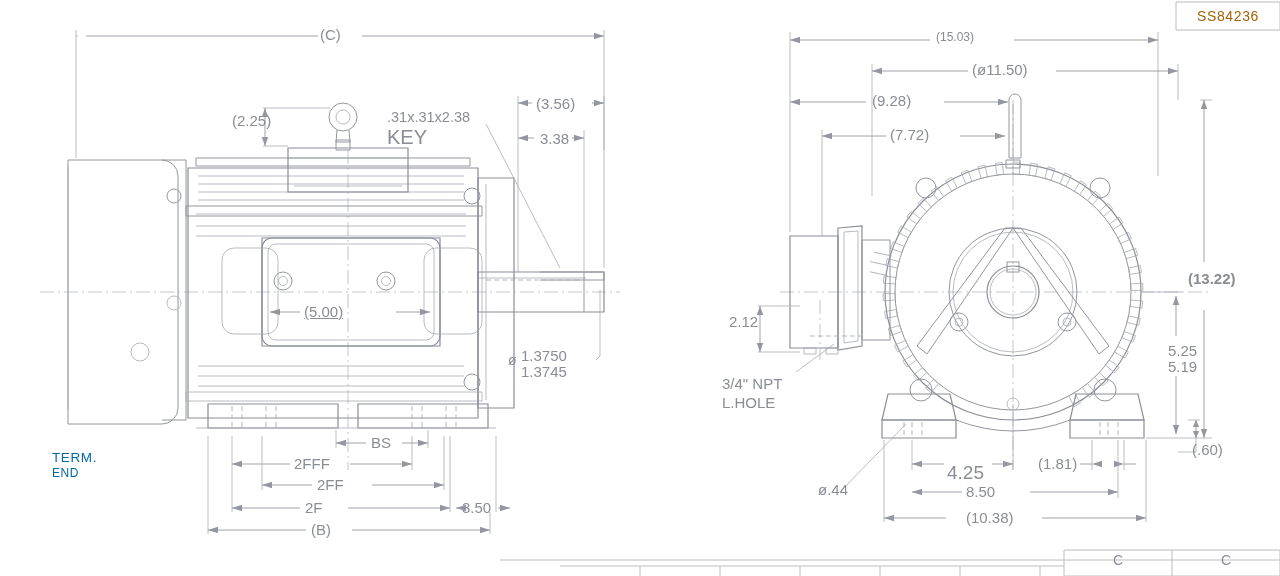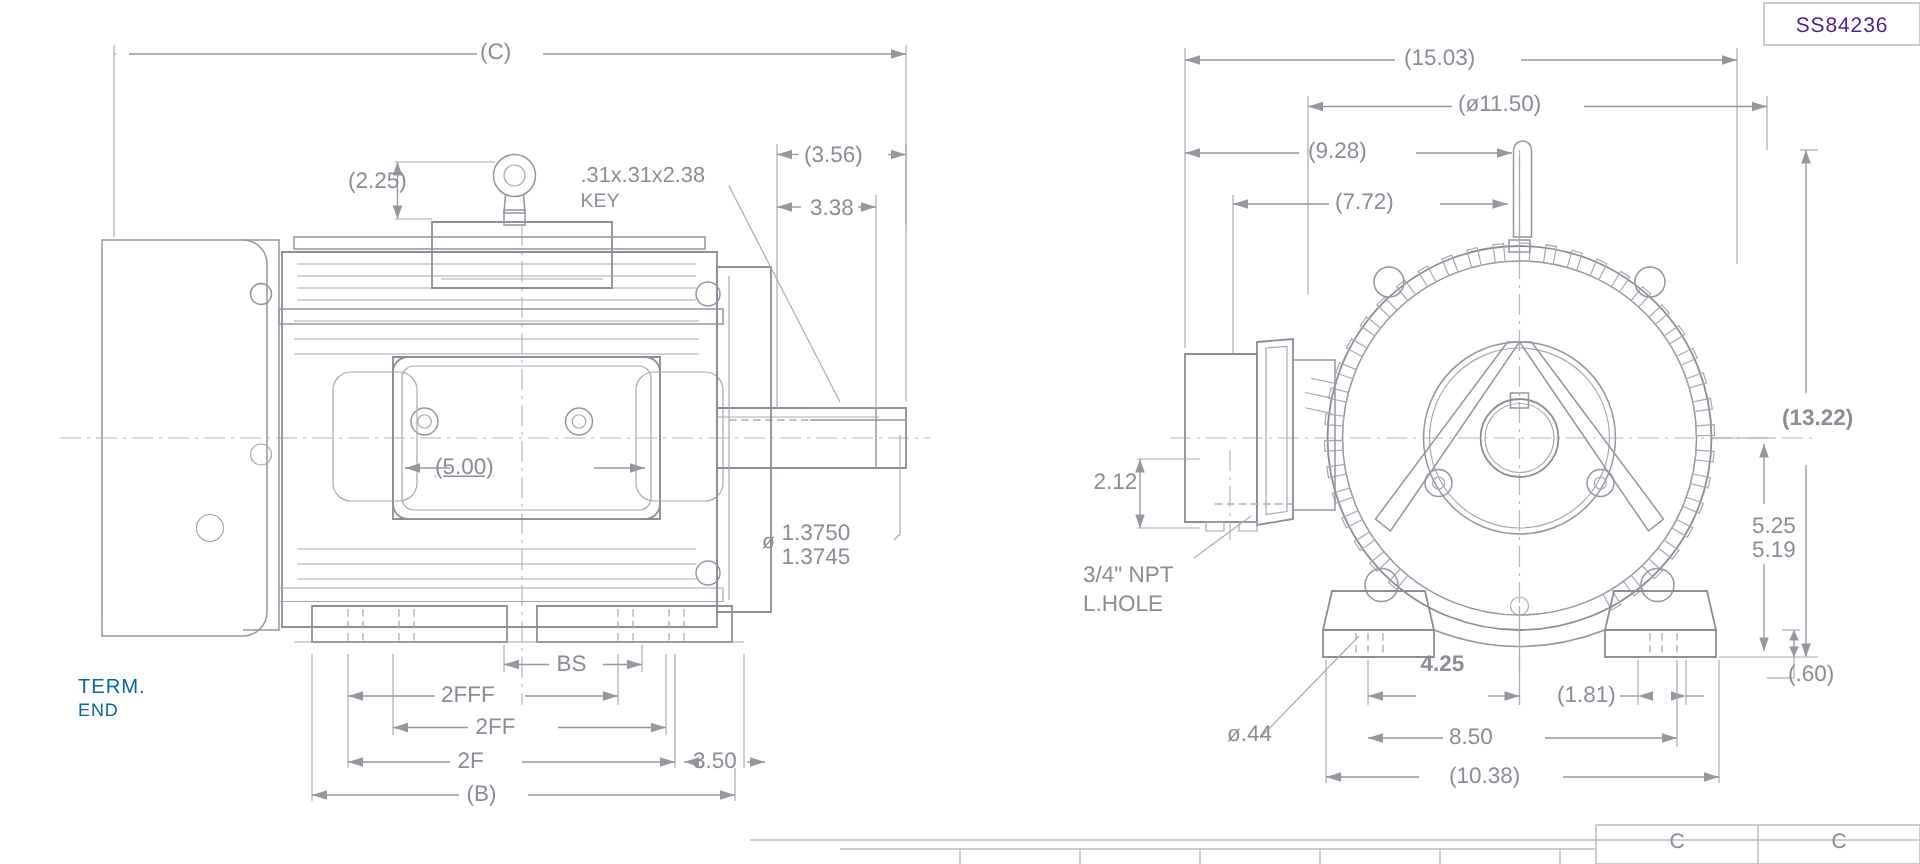--- a/index.html
+++ b/index.html
@@ -363,69 +363,69 @@
       <path class="tb" d="M1176 2 h104 v28 h-104 z"></path>
       <path class="tb" d="M500 560 h1280"></path>
       <path class="tb" d="M1064 550 h216 v26 h-216 z"></path>
       <path class="tb" d="M1172 550 v26"></path>
       <path class="tb" d="M560 566 h504"></path>
       <path class="tb" d="M640 566 v10 M720 566 v10 M800 566 v10 M880 566 v10 M960 566 v10 M1040 566 v10"></path>
     </g>
   </svg>
 
   <div style="position:absolute;left:1176px;top:2px;width:104px;height:28px;display:flex;align-items:center;justify-content:center;">
-    <span style="font-size:14px;letter-spacing:0.6px;color:#4c1d95;">SS84236</span>
+    <span style="font-size:14px;letter-spacing:0.6px;color:#a16207;">SS84236</span>
   </div>
 
   <div style="position:absolute;left:320px;top:26px;font-size:15px;">(C)</div>
 
   <div style="position:absolute;left:232px;top:112px;font-size:15px;">(2.25)</div>
 
   <div style="position:absolute;left:387px;top:109px;font-size:14.5px;">.31x.31x2.38</div>
-  <div style="position:absolute;left:387px;top:126px;font-size:13px;">KEY</div>
+  <div style="position:absolute;left:387px;top:126px;font-size:20px;">KEY</div>
 
   <div style="position:absolute;left:536px;top:95px;font-size:15px;">(3.56)</div>
   <div style="position:absolute;left:540px;top:130px;font-size:15px;">3.38</div>
 
   <div style="position:absolute;left:508px;top:352px;font-size:14px;">ø</div>
   <div style="position:absolute;left:521px;top:347px;font-size:15px;">1.3750</div>
   <div style="position:absolute;left:521px;top:363px;font-size:15px;">1.3745</div>
 
-  <div style="position:absolute;left:290px;top:303px;font-size:15px;text-decoration:underline;">(5.00)</div>
+  <div style="position:absolute;left:304px;top:303px;font-size:15px;text-decoration:underline;">(5.00)</div>
 
   <div style="position:absolute;left:371px;top:434px;font-size:15px;">BS</div>
   <div style="position:absolute;left:294px;top:455px;font-size:15px;">2FFF</div>
   <div style="position:absolute;left:317px;top:476px;font-size:15px;">2FF</div>
   <div style="position:absolute;left:305px;top:499px;font-size:15px;">2F</div>
   <div style="position:absolute;left:462px;top:499px;font-size:15px;">3.50</div>
   <div style="position:absolute;left:311px;top:521px;font-size:15px;">(B)</div>
 
   <div style="position:absolute;left:52px;top:450px;font-size:13.5px;letter-spacing:0.6px;color:#0369a1;">TERM.</div>
   <div style="position:absolute;left:52px;top:466px;font-size:12px;letter-spacing:0.6px;color:#0369a1;">END</div>
 
-  <div style="position:absolute;left:936px;top:30px;font-size:15px;">(15.03)</div>
+  <div style="position:absolute;left:936px;top:30px;font-size:12px;">(15.03)</div>
   <div style="position:absolute;left:972px;top:61px;font-size:15px;">(ø11.50)</div>
   <div style="position:absolute;left:872px;top:92px;font-size:15px;">(9.28)</div>
   <div style="position:absolute;left:890px;top:126px;font-size:15px;">(7.72)</div>
 
   <div style="position:absolute;left:729px;top:313px;font-size:15px;">2.12</div>
 
   <div style="position:absolute;left:722px;top:375px;font-size:15px;">3/4" NPT</div>
   <div style="position:absolute;left:722px;top:394px;font-size:15px;">L.HOLE</div>
 
   <div style="position:absolute;left:1188px;top:270px;font-size:15px;font-weight:bold;">(13.22)</div>
 
   <div style="position:absolute;left:1168px;top:342px;font-size:15px;">5.25</div>
   <div style="position:absolute;left:1168px;top:358px;font-size:15px;text-align:center;">5.19</div>
 
   <div style="position:absolute;left:1152px;top:441px;font-size:15px;margin-left:40px;">(.60)</div>
 
   <div style="position:absolute;left:786px;top:481px;font-size:15px;margin-left:32px;">ø.44</div>
 
-  <div style="position:absolute;left:947px;top:434px;font-size:15px;font-weight:bold;">4.25</div>
+  <div style="position:absolute;left:947px;top:462px;font-size:19px;">4.25</div>
   <div style="position:absolute;left:1038px;top:455px;font-size:15px;">(1.81)</div>
   <div style="position:absolute;left:966px;top:483px;font-size:15px;">8.50</div>
   <div style="position:absolute;left:950px;top:509px;font-size:15px;margin-left:16px;">(10.38)</div>
 
   <div style="position:absolute;left:1064px;top:552px;width:108px;text-align:center;font-size:14px;color:#8a8d96;">C</div>
   <div style="position:absolute;left:1172px;top:552px;width:108px;text-align:center;font-size:14px;color:#8a8d96;">C</div>
 
 </div>
 
 </body></html>

